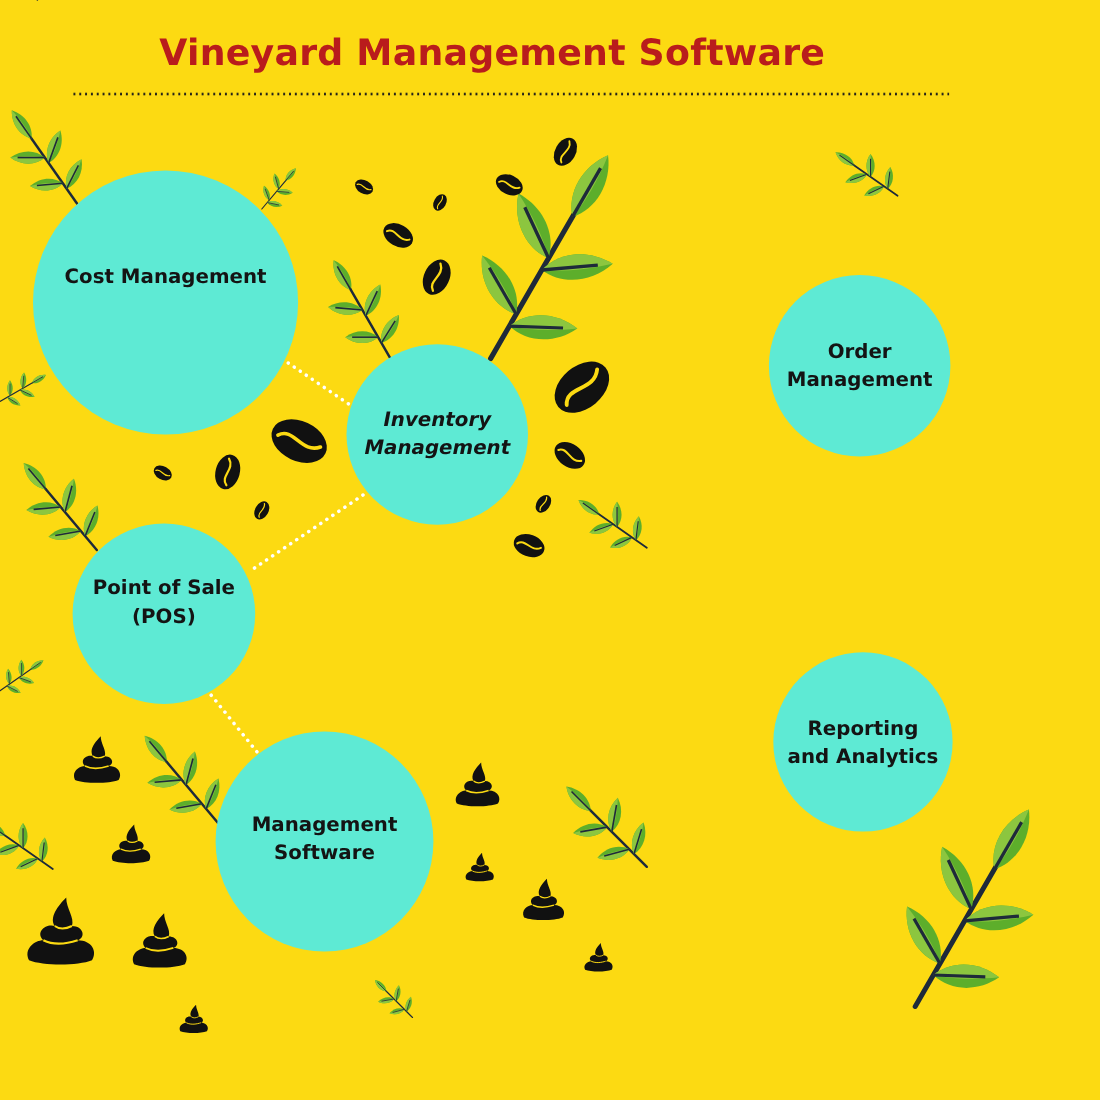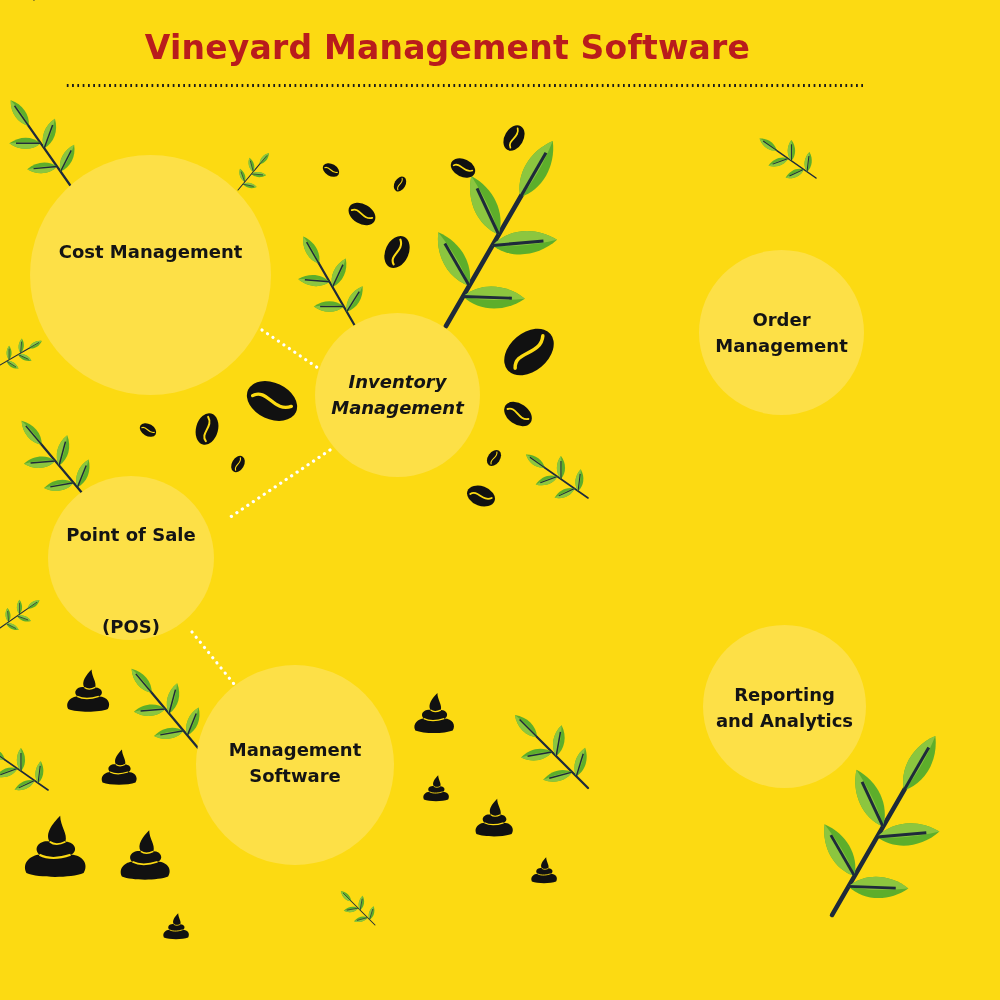--- a/index.html
+++ b/index.html
@@ -18,21 +18,21 @@
     }
     .rule {
       position: absolute; left: 65px; top: 84px; width: 798px; height: 3px;
       background-image: radial-gradient(circle, #1a1a1a 1.1px, transparent 1.3px);
       background-size: 5.3px 3px;
       background-repeat: repeat-x;
     }
     svg.layer { position: absolute; left: 0; top: 0; }
     .node {
       position: absolute;
-      background: #fde047;
+      background: #5eead4;
       border-radius: 50%;
       display: flex; flex-direction: column; align-items: center; justify-content: center;
       text-align: center;
       color: #141414;
       font-weight: bold;
       font-size: 18px;
       line-height: 26px;
       box-sizing: border-box;
     }
     .node .lbl { display: block; white-space: nowrap; }
@@ -200,31 +200,31 @@
 <div class="node node-cost" style="left:30px; top:155px; width:241px; height:240px;">
   <span class="lbl">Cost Management</span>
   <span class="gap"></span>
 </div>
 
 <div class="node" style="left:315px; top:313px; width:165px; height:164px;font-style:italic;">
   <span class="lbl">Inventory</span>
   <span class="lbl">Management</span>
 </div>
 
-<div class="node" style="left:48px; top:476px; width:166px; height:164px; justify-content:space-between; padding-top:46px;">
+<div class="node" style="left:66px; top:476px; width:166px; height:164px; justify-content:flex-start; padding-top:46px;">
   <span class="lbl">Point of Sale</span>
   <span class="lbl">(POS)</span>
 </div>
 
 <div class="node" style="left:196px; top:665px; width:198px; height:200px; justify-content:flex-start; padding-top:72px;">
   <span class="lbl">Management</span>
   <span class="lbl">Software</span>
 </div>
 
 <div class="node" style="left:699px; top:250px; width:165px; height:165px;">
   <span class="lbl">Order</span>
   <span class="lbl">Management</span>
 </div>
 
-<div class="node" style="left:703px; top:625px; width:163px; height:163px; justify-content:flex-start; padding-top:57px;">
+<div class="node" style="left:703px; top:593px; width:163px; height:163px; justify-content:flex-start; padding-top:57px;">
   <span class="lbl">Reporting</span>
   <span class="lbl">and Analytics</span>
 </div>
 
 </body></html>

